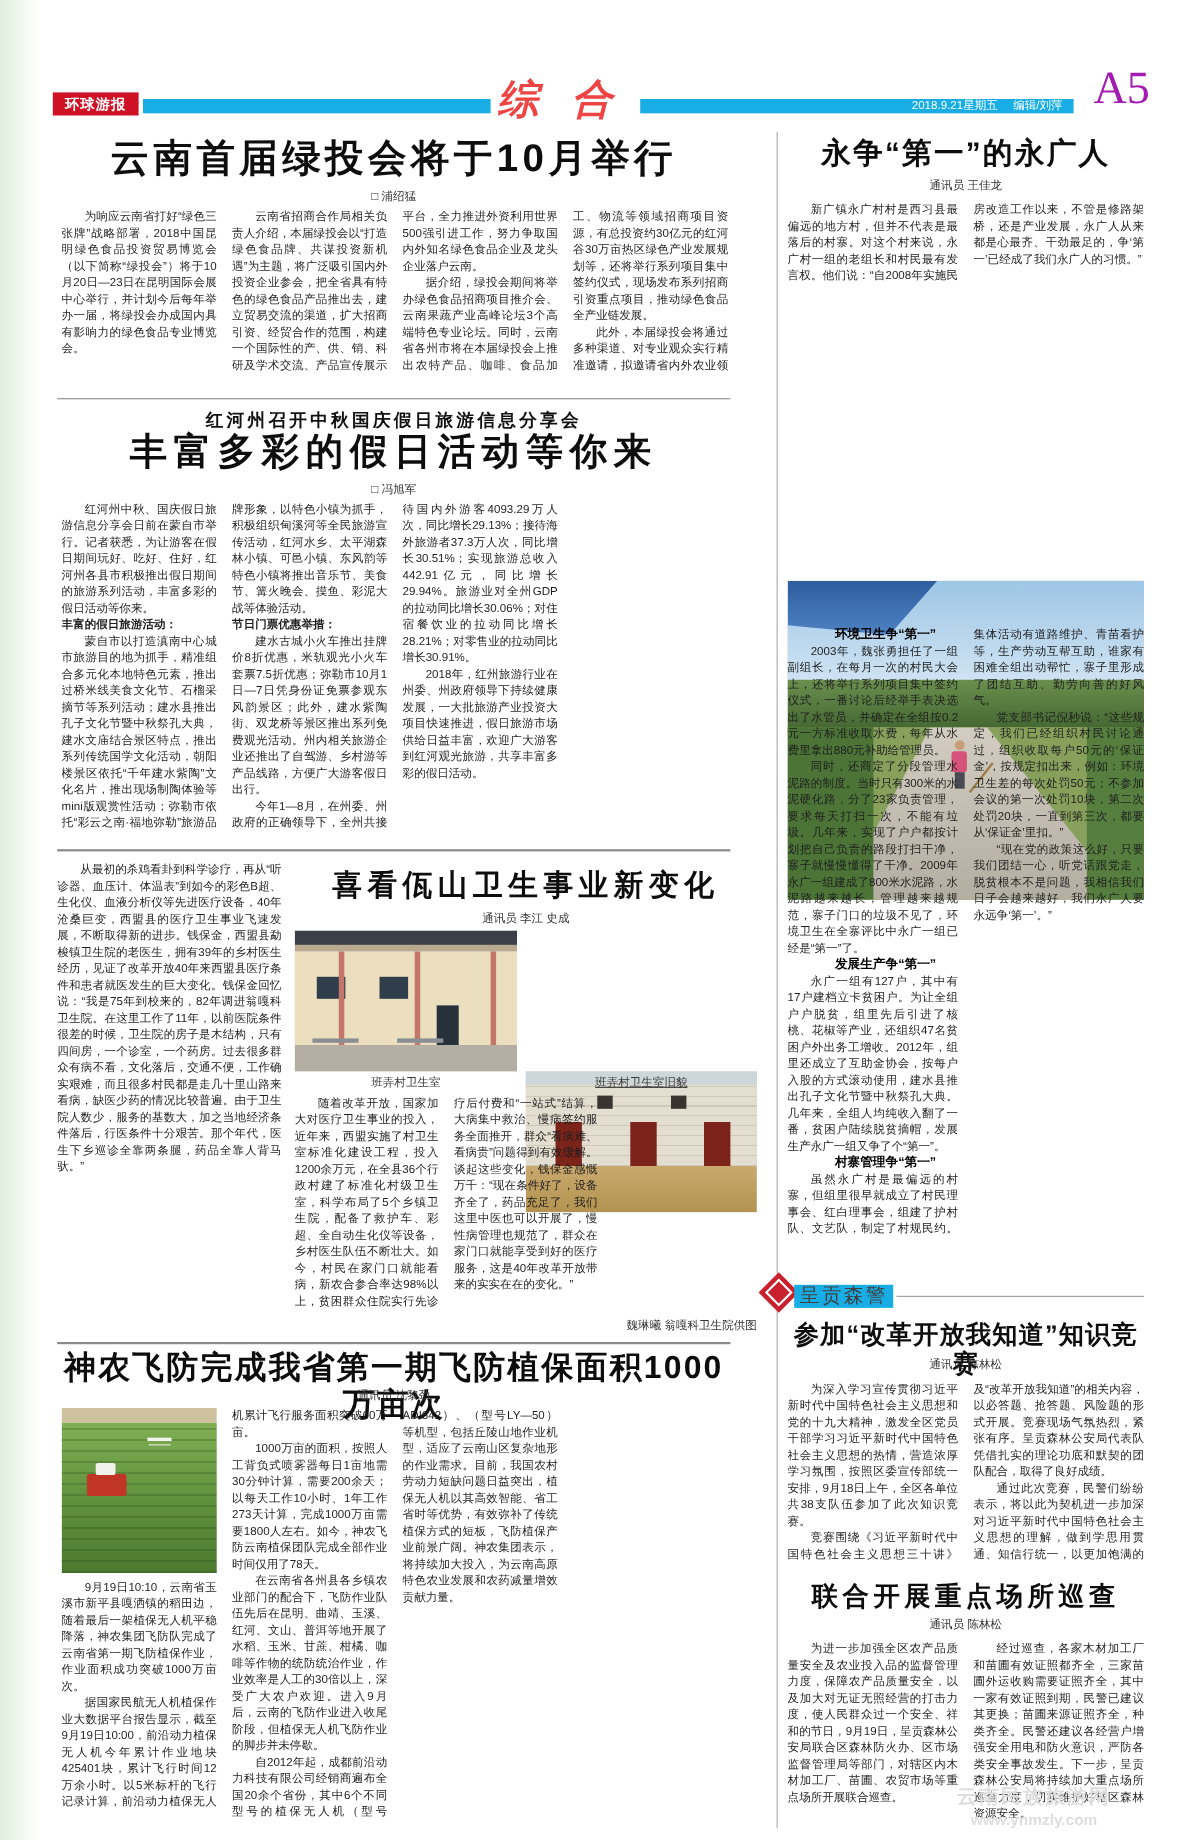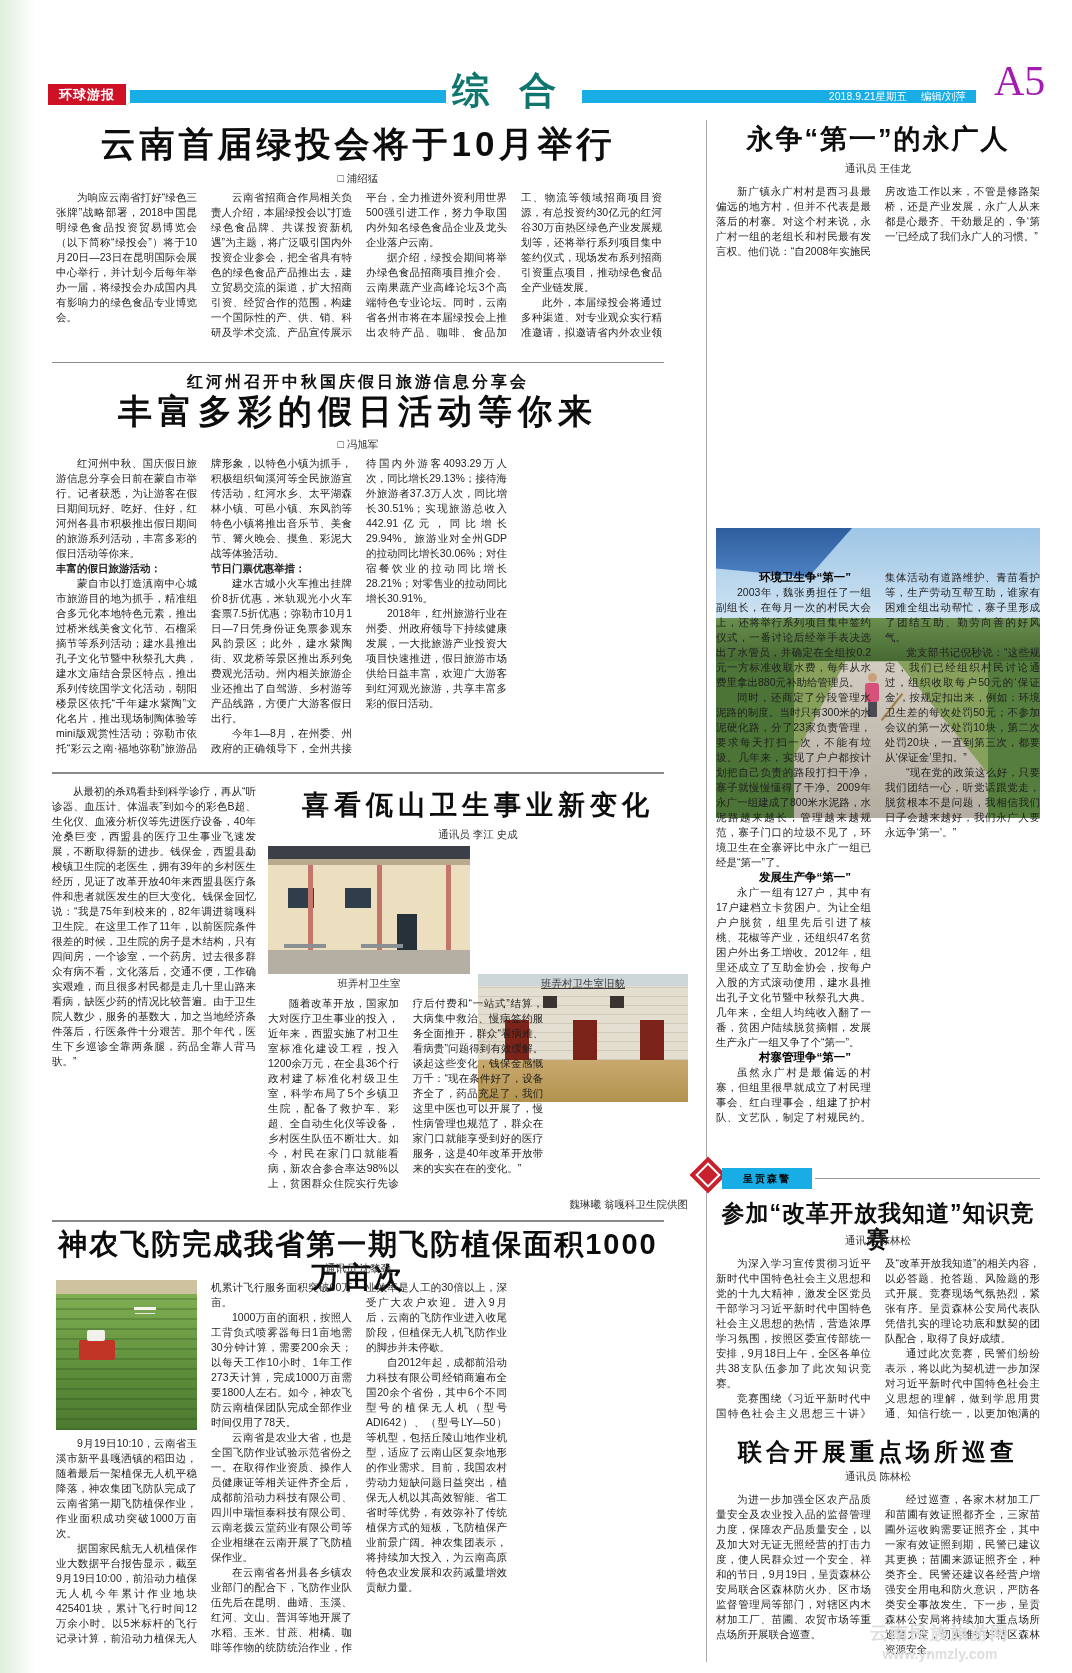--- a/index.html
+++ b/index.html
@@ -12,21 +12,21 @@
   .body-txt{font-size:10.5px;line-height:15px;text-align:justify;color:#1e1e1e;
             column-gap:14px;column-fill:auto;overflow:hidden;}
   .body-txt p{margin:0;text-indent:2em;}
   .body-txt p.lead{text-indent:0;font-weight:bold;}
   .subhd{font-weight:bold;font-size:11.5px;text-align:center;margin:5px 0;text-indent:0;color:#000;}
   .rule{background:#8a8a8a;}
   .caption{font-family:"Liberation Serif","DejaVu Serif",serif;font-size:10.5px;color:#3a3a3a;text-align:center;}
   
   .brand{background:#cf1126;color:#fff;font-weight:bold;font-size:13px;text-align:center;line-height:21px;letter-spacing:1px;}
   .cyanbar{background:#19ade5;}
-  .section-title{font-size:37px;font-weight:900;color:#0f766e;letter-spacing:10px;white-space:nowrap;}
+  .section-title{font-size:37px;font-weight:900;color:#ef4444;letter-spacing:10px;white-space:nowrap;font-style:italic;}
   .dateline{color:#fff;font-size:10.5px;line-height:13px;text-align:right;padding-right:10px;box-sizing:border-box;}
   .dateline span{margin-left:14px;}
   .pageno{font-family:"Liberation Serif","DejaVu Serif",serif;font-size:42px;color:#a21caf;line-height:1;}
   
   .photo{position:relative;overflow:hidden;background:#ccc;}
   .pa-sky{position:absolute;left:0;top:0;right:0;height:38%;background:linear-gradient(#9ec6e6,#d9e9f4);}
   .pa-roof{position:absolute;left:0;top:0;width:42%;height:17%;background:linear-gradient(#2f5d9e,#4d82c2);
            clip-path:polygon(0 0,100% 0,68% 100%,0 82%);}
   .pa-trees{position:absolute;left:0;top:31%;right:0;height:17%;background:linear-gradient(#6a8f4e,#41632f);}
   .pa-ground{position:absolute;left:0;top:46%;right:0;bottom:0;background:#87a05c;}
@@ -55,21 +55,21 @@
   .pc-photo{width:100%;height:150px;margin-bottom:6px;position:relative;overflow:hidden;
             background:linear-gradient(180deg,#cfc39f 0,#cfc39f 14px,#7fae53 14px,#5d8f3b 60%,#4c7a30);}
   .pc-rows{position:absolute;left:0;top:14px;right:0;bottom:0;
            background:repeating-linear-gradient(0deg,rgba(40,70,25,.25) 0 2px,transparent 2px 10px);}
   .pc-machine{position:absolute;left:16%;top:40%;width:36px;height:20px;background:#c03525;border-radius:2px;}
   .pc-cab{position:absolute;left:22%;top:33%;width:18px;height:11px;background:#f1f1ec;border-radius:2px;}
   .pc-drone{position:absolute;left:55%;top:18%;width:22px;height:3px;background:#f4f4f0;box-shadow:0 5px 0 -1px #e8e8e2;}
   
   .diamond{width:26px;height:26px;background:#c9202e;transform:rotate(45deg);
            box-shadow:inset 0 0 0 4px #c9202e, inset 0 0 0 6px #fff;}
-  .seclabel{background:#19ade5;color:#000000;font-size:10px;font-weight:bold;line-height:21px;text-align:center;letter-spacing:2px;}
+  .seclabel{background:#19ade5;color:#404040;font-size:18px;font-weight:normal;line-height:21px;text-align:center;letter-spacing:2px;}
   .wm{color:#dedede;font-weight:bold;text-align:center;line-height:1.3;}
   .wm .l1{font-size:18px;letter-spacing:2px;}
   .wm .l2{font-size:14px;}
 </style>
 </head>
 <body>
 
 <div class="page">
 
   <div class="abs" style="left:0;top:0;width:36px;height:1673px;background:linear-gradient(90deg,#dfeedd,#f7fbf5 70%,#fff);"></div>
@@ -150,21 +150,20 @@
   <div class="abs body-txt" style="left:56px;top:1280px;width:606px;height:380px;column-count:4;">
     <div class="pc-photo">
       <div class="pc-rows"></div>
       <div class="pc-machine"></div>
       <div class="pc-cab"></div>
       <div class="pc-drone"></div>
     </div>
     <p>9月19日10:10，云南省玉溪市新平县嘎洒镇的稻田边，随着最后一架植保无人机平稳降落，神农集团飞防队完成了云南省第一期飞防植保作业，作业面积成功突破1000万亩次。</p>
     <p>据国家民航无人机植保作业大数据平台报告显示，截至9月19日10:00，前沿动力植保无人机今年累计作业地块425401块，累计飞行时间12万余小时。以5米标杆的飞行记录计算，前沿动力植保无人机累计飞行服务面积突破60万亩。</p>
     <p>1000万亩的面积，按照人工背负式喷雾器每日1亩地需30分钟计算，需要200余天；以每天工作10小时、1年工作273天计算，完成1000万亩需要1800人左右。如今，神农飞防云南植保团队完成全部作业时间仅用了78天。</p>
-    <p>云南省是农业大省，也是全国飞防作业试验示范省份之一。在取得作业资质、操作人员健康证等相关证件齐全后，成都前沿动力科技有限公司、四川中瑞恒泰科技有限公司、云南老拨云堂药业有限公司等企业相继在云南开展了飞防植保作业。</p>
     <p>在云南省各州县各乡镇农业部门的配合下，飞防作业队伍先后在昆明、曲靖、玉溪、红河、文山、普洱等地开展了水稻、玉米、甘蔗、柑橘、咖啡等作物的统防统治作业，作业效率是人工的30倍以上，深受广大农户欢迎。进入9月后，云南的飞防作业进入收尾阶段，但植保无人机飞防作业的脚步并未停歇。</p>
     <p>自2012年起，成都前沿动力科技有限公司经销商遍布全国20余个省份，其中6个不同型号的植保无人机（型号ADI642）、（型号LY—50）等机型，包括丘陵山地作业机型，适应了云南山区复杂地形的作业需求。目前，我国农村劳动力短缺问题日益突出，植保无人机以其高效智能、省工省时等优势，有效弥补了传统植保方式的短板，飞防植保产业前景广阔。神农集团表示，将持续加大投入，为云南高原特色农业发展和农药减量增效贡献力量。</p>
   </div>
 
   <div class="abs" style="left:706px;top:120px;width:1px;height:1542px;background:#aaa;"></div>
 
   <div class="abs hl ctr" style="left:716px;top:124px;width:324px;font-size:27px;letter-spacing:2px;">永争“第一”的永广人</div>
   <div class="abs by ctr" style="left:716px;top:162px;width:324px;">通讯员 王佳龙</div>
   <div class="abs body-txt" style="left:716px;top:184px;width:324px;height:82px;column-count:2;">
     <p>新广镇永广村村是西习县最偏远的地方村，但并不代表是最落后的村寨。对这个村来说，永广村一组的老组长和村民最有发言权。他们说：“自2008年实施民房改造工作以来，不管是修路架桥，还是产业发展，永广人从来都是心最齐、干劲最足的，争‘第一’已经成了我们永广人的习惯。”</p>

